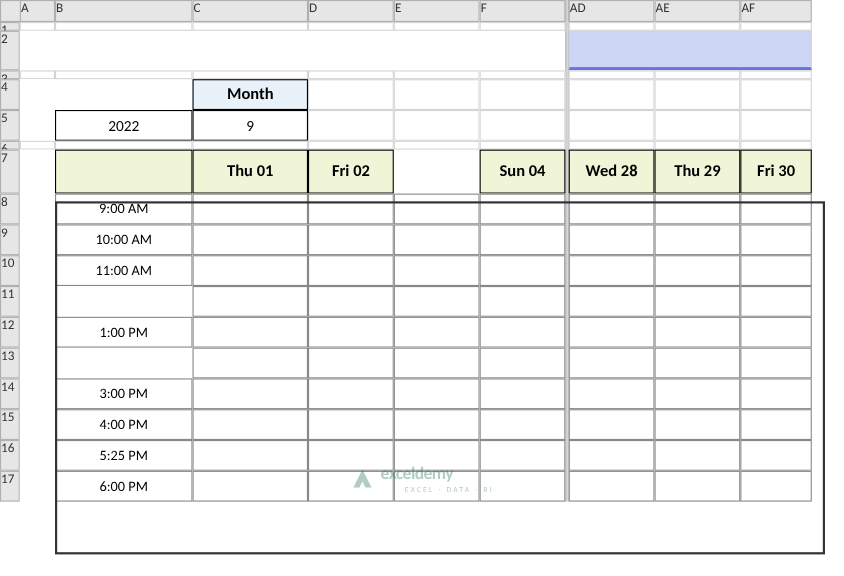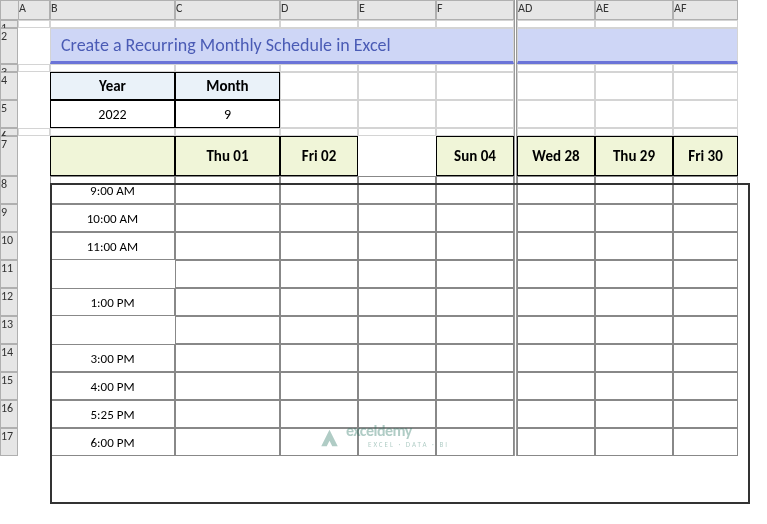--- a/index.html
+++ b/index.html
@@ -9,21 +9,21 @@
 .rowhead { background: #E6E6E6; border: 1px solid #B0B0B0; font-size: 12px; color: #333; }
 .colhead { background: #E6E6E6; border: 1px solid #B0B0B0; font-size: 12px; color: #333; }
 .corner { background: #E6E6E6; border: 1px solid #B0B0B0; }
 .freeze-v { background: #fff; border-left: 1px solid #999; border-right: 1px solid #999; }
 .title-banner { background: #CED6F6; color: #4A5BB5; font-size: 18px; font-family: "Segoe UI Light", Calibri, Arial, sans-serif; justify-content: flex-start; padding-left: 10px; border-bottom: 3px solid #6B74D8; font-weight: 300; }
 .ym-head { background: #EAF2F9; font-weight: bold; font-size: 15px; border: 1px solid #000; }
 .ym-val { background: #fff; border: 1px solid #000; font-size: 14px; }
 .dayhead { background: #F0F5D8; font-weight: bold; font-size: 15px; border: 1px solid #000; }
 .schedule { border: 1px solid #888; }
 .timecell { border: 1px solid #888; font-size: 13px; }
-.watermark { position: absolute; bottom: 75px; left: 50%; transform: translateX(-50%); opacity: 0.35; display: flex; align-items: flex-end; gap: 6px; }
+.watermark { position: absolute; bottom: 75px; left: 50%; transform: translateX(-50%); opacity: 0.35; display: flex; align-items: center; gap: 6px; }
 .wm-icon { width: 22px; height: 22px; }
 .wm-text { display: flex; flex-direction: column; }
 .wm-brand { font-size: 16px; font-weight: 600; color: #1F6F5C; letter-spacing: -0.5px; }
 .wm-tag { font-size: 7px; color: #1F6F5C; letter-spacing: 2px; margin-left: 22px; }
 .outer-border { border: 2px solid #333; position: absolute; pointer-events: none; }
 .gapcell { background: #fff; border: none; }
 </style>
 </head>
 <body>
 
@@ -59,33 +59,31 @@
     <div class="cell" style="grid-column:2;grid-row:2"></div>
     <div class="cell" style="grid-column:3;grid-row:2"></div>
     <div class="cell" style="grid-column:4;grid-row:2"></div>
     <div class="cell" style="grid-column:5;grid-row:2"></div>
     <div class="cell" style="grid-column:6;grid-row:2"></div>
     <div class="cell" style="grid-column:7;grid-row:2"></div>
     <div class="cell" style="grid-column:9;grid-row:2"></div>
     <div class="cell" style="grid-column:10;grid-row:2"></div>
     <div class="cell" style="grid-column:11;grid-row:2"></div>
     <div class="cell gapcell" style="grid-column:2;grid-row:3"></div>
-    <div class="cell title-banner" style="grid-column:3/8;grid-row:3">Create a Recurring Monthly Schedule in Excel</div>
     <div class="cell title-banner" style="grid-column:9/12;grid-row:3"></div>
     <div class="cell" style="grid-column:2;grid-row:4"></div>
     <div class="cell" style="grid-column:3;grid-row:4"></div>
     <div class="cell" style="grid-column:4;grid-row:4"></div>
     <div class="cell" style="grid-column:5;grid-row:4"></div>
     <div class="cell" style="grid-column:6;grid-row:4"></div>
     <div class="cell" style="grid-column:7;grid-row:4"></div>
     <div class="cell" style="grid-column:9;grid-row:4"></div>
     <div class="cell" style="grid-column:10;grid-row:4"></div>
     <div class="cell" style="grid-column:11;grid-row:4"></div>
     <div class="cell gapcell" style="grid-column:2;grid-row:5"></div>
-    <div class="cell ym-head" style="grid-column:3;grid-row:5">Year</div>
     <div class="cell ym-head" style="grid-column:4;grid-row:5">Month</div>
     <div class="cell" style="grid-column:5;grid-row:5"></div>
     <div class="cell" style="grid-column:6;grid-row:5"></div>
     <div class="cell" style="grid-column:7;grid-row:5"></div>
     <div class="cell" style="grid-column:9;grid-row:5"></div>
     <div class="cell" style="grid-column:10;grid-row:5"></div>
     <div class="cell" style="grid-column:11;grid-row:5"></div>
     <div class="cell gapcell" style="grid-column:2;grid-row:6"></div>
     <div class="cell ym-val" style="grid-column:3;grid-row:6">2022</div>
     <div class="cell ym-val" style="grid-column:4;grid-row:6">9</div>

